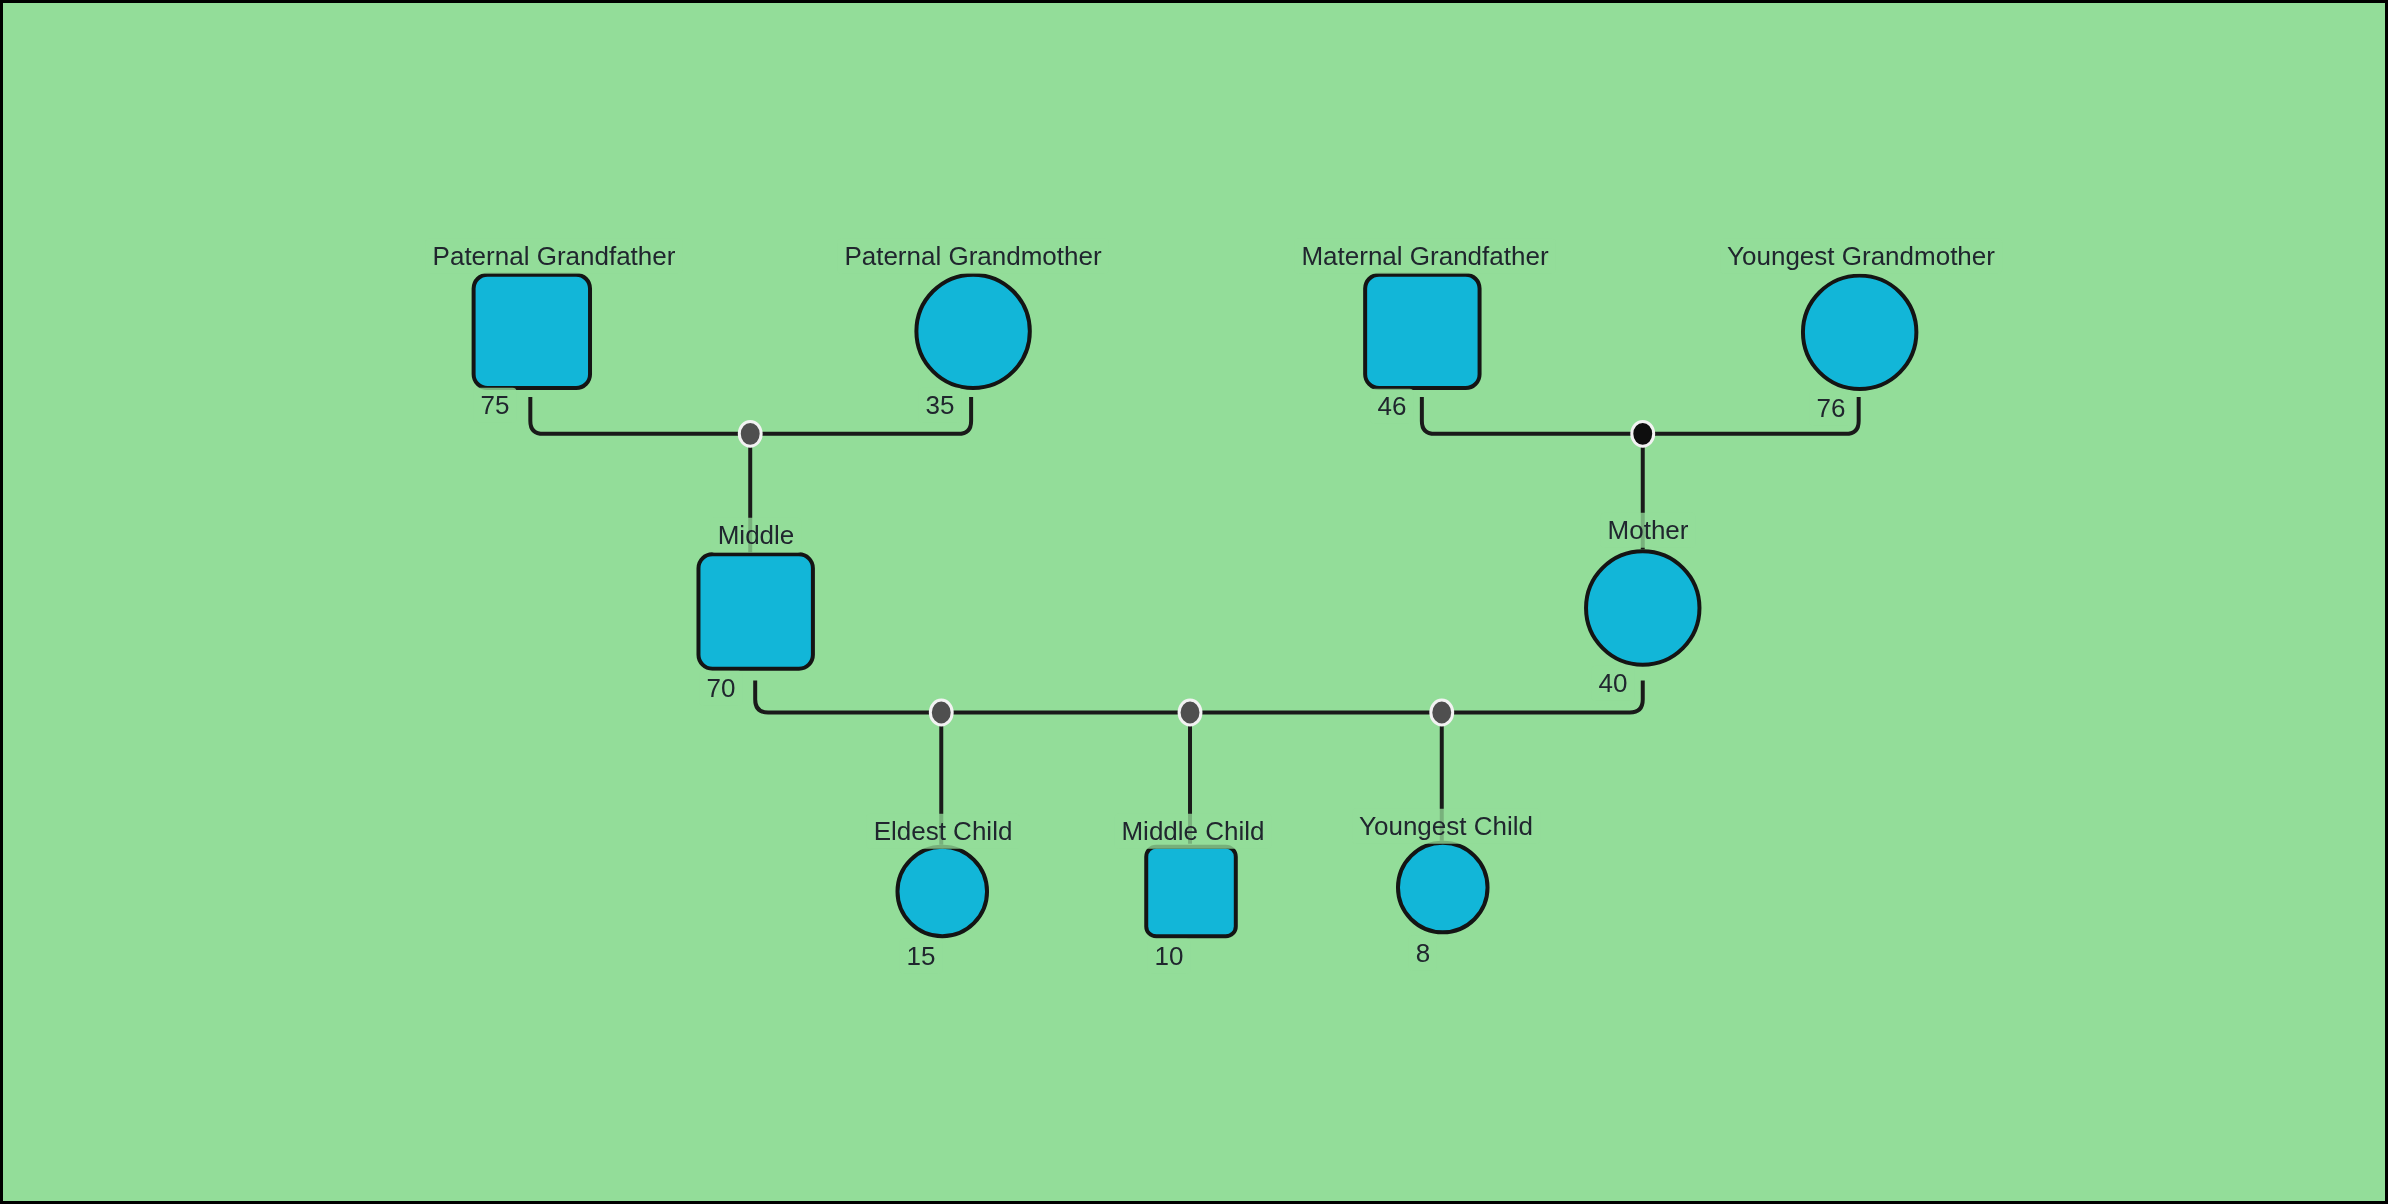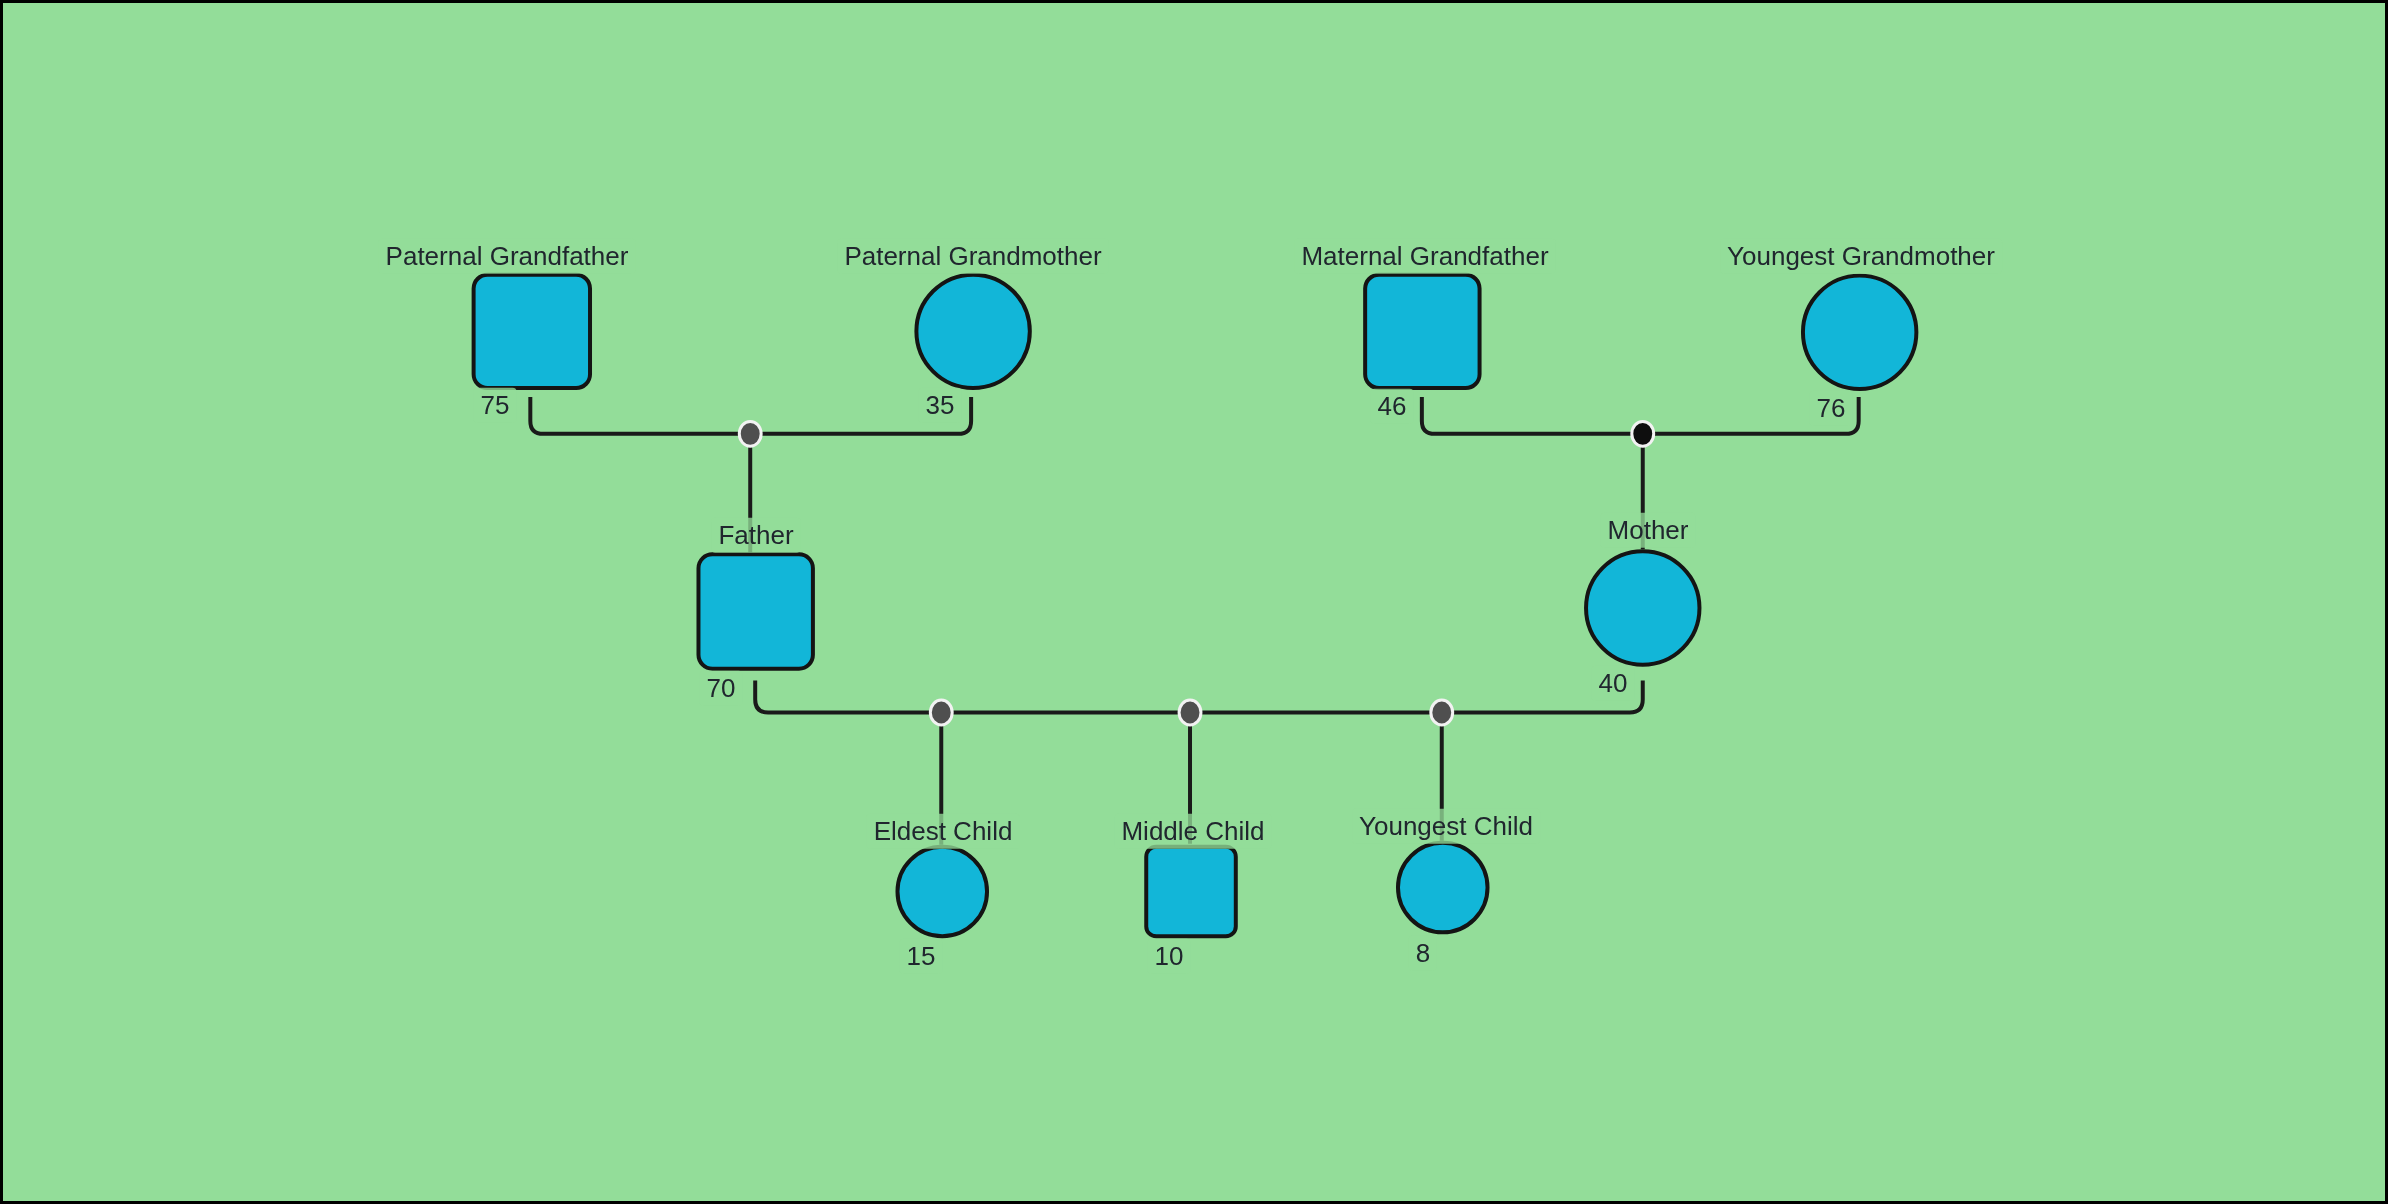--- a/index.html
+++ b/index.html
@@ -79,25 +79,25 @@
     <circle class="node-shape" cx="972" cy="330" r="57" fill="#12b6d8"></circle>
     <rect class="node-shape" x="1366" y="273" width="115" height="114" rx="14" fill="#12b6d8"></rect>
     <circle class="node-shape" cx="1863" cy="331" r="57" fill="#12b6d8"></circle>
     <rect class="node-shape" x="696" y="554" width="115" height="115" rx="14" fill="#12b6d8"></rect>
     <circle class="node-shape" cx="1645" cy="608" r="57" fill="#12b6d8"></circle>
     <circle class="node-shape" cx="941" cy="893" r="45" fill="#12b6d8"></circle>
     <rect class="node-shape" x="1146" y="848" width="90" height="90" rx="10" fill="#12b6d8"></rect>
     <circle class="node-shape" cx="1444" cy="889" r="45" fill="#12b6d8"></circle>
   </svg>
 
-  <div class="label" style="left:504px;  top:253px">Paternal Grandfather</div>
+  <div class="label" style="left:551px;  top:253px">Paternal Grandfather</div>
   <div class="label" style="left:970px;  top:253px">Paternal Grandmother</div>
   <div class="label" style="left:1422px; top:253px">Maternal Grandfather</div>
   <div class="label" style="left:1858px; top:253px">Youngest Grandmother</div>
-  <div class="label" style="left:753px;  top:532px">Father</div>
+  <div class="label" style="left:753px;  top:532px">Middle</div>
   <div class="label" style="left:1645px; top:527px">Mother</div>
   <div class="label" style="left:940px;  top:828px">Eldest Child</div>
   <div class="label" style="left:1190px; top:828px">Middle Child</div>
   <div class="label" style="left:1443px; top:823px">Youngest Child</div>
 
   <div class="age" style="left:492px;  top:402px">75</div>
   <div class="age" style="left:937px;  top:402px">35</div>
   <div class="age" style="left:1389px; top:403px">46</div>
   <div class="age" style="left:1828px; top:405px">76</div>
   <div class="age" style="left:718px;  top:685px">70</div>

